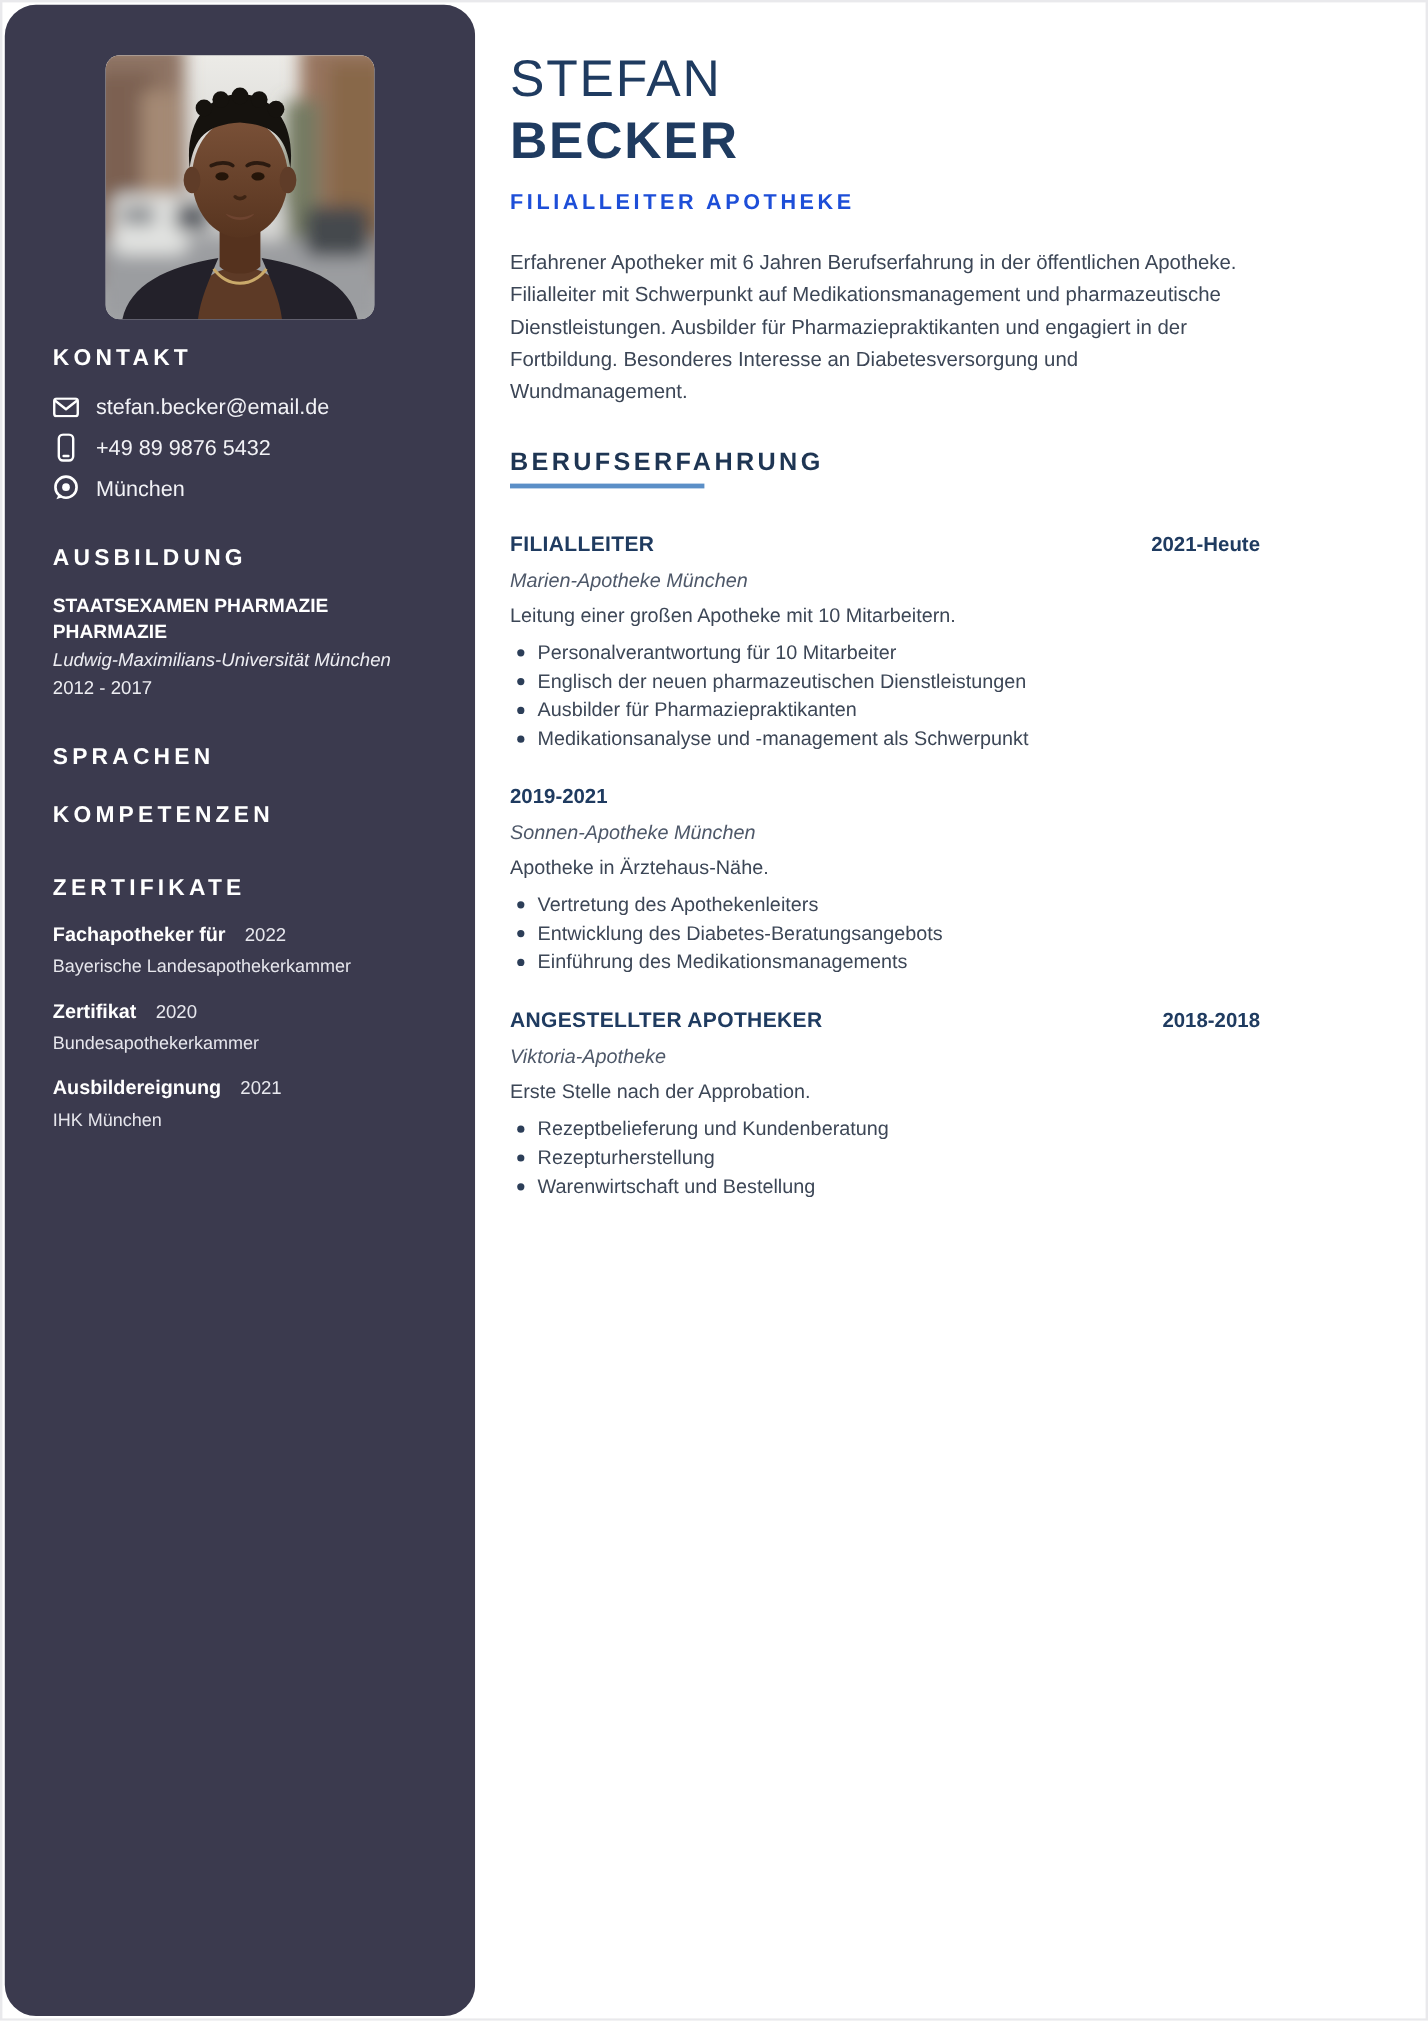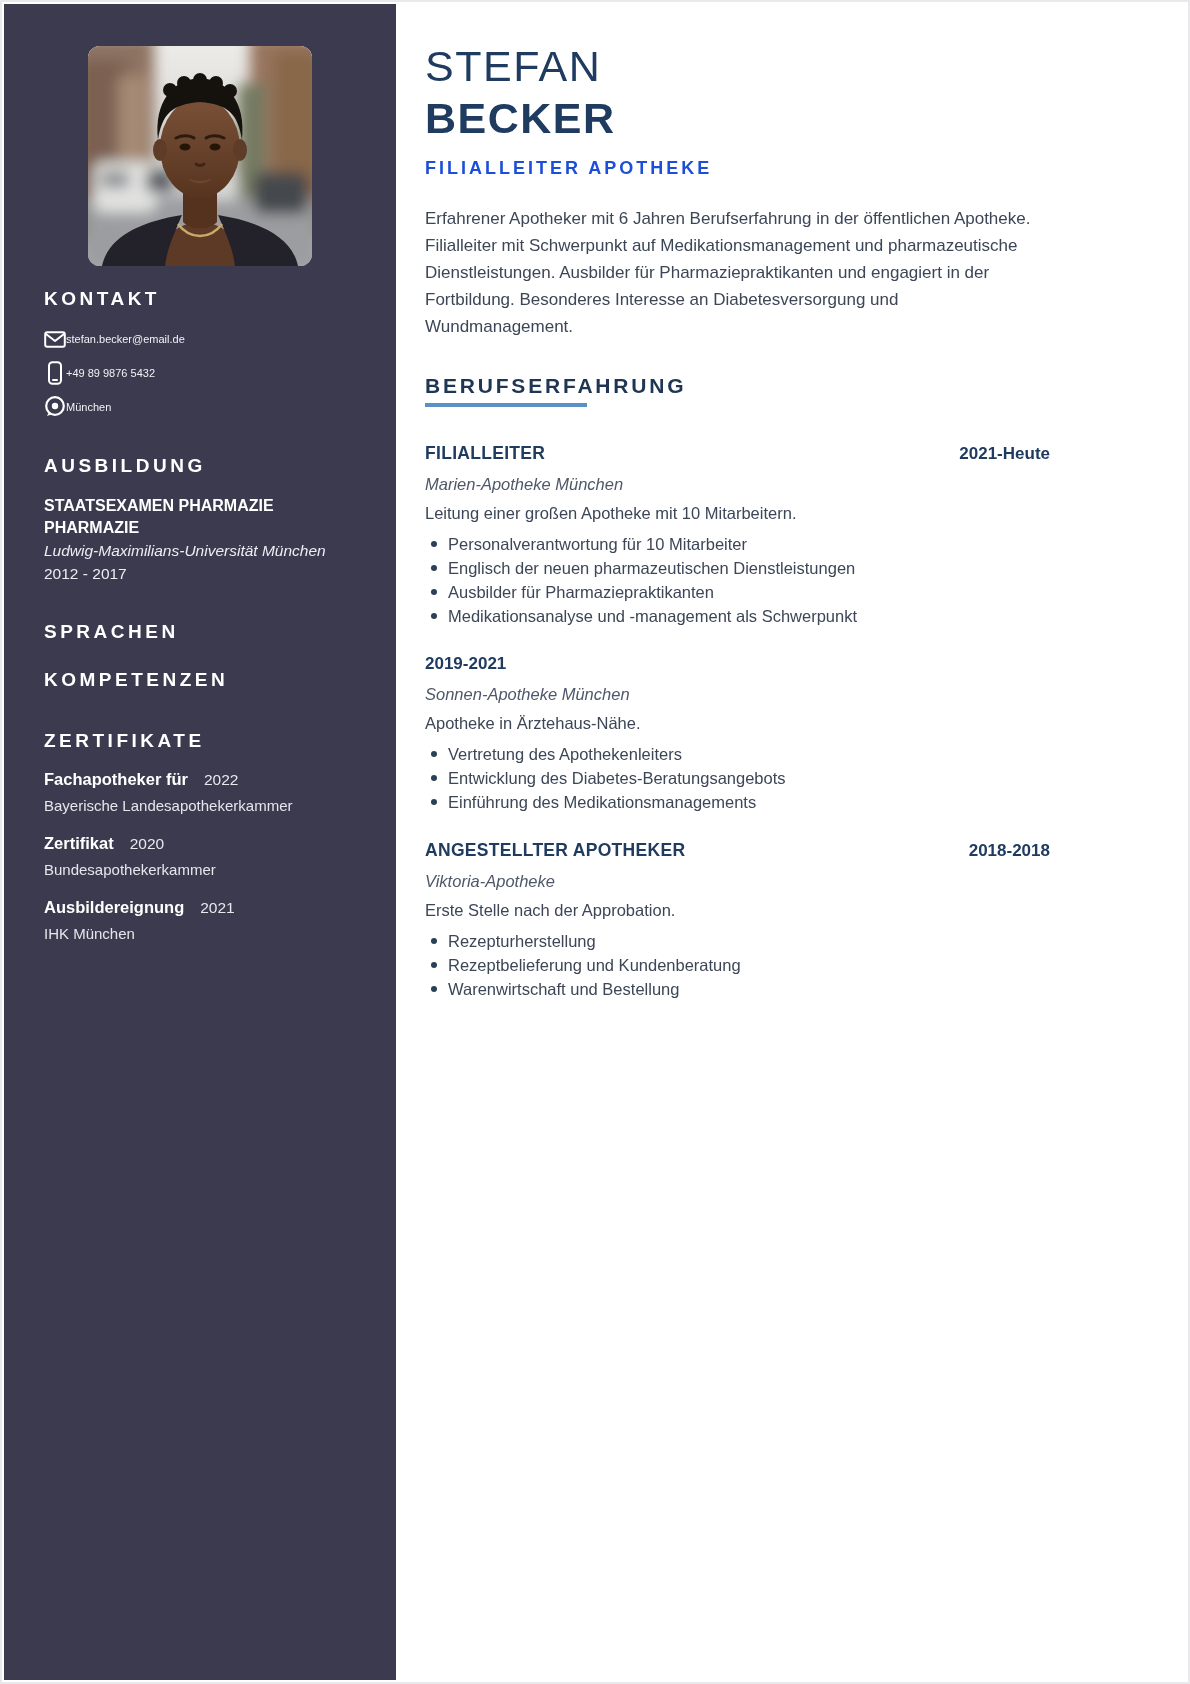--- a/index.html
+++ b/index.html
@@ -19,20 +19,21 @@
   }
 
   
   .sidebar {
     position: absolute;
     left: 2px; top: 2px; bottom: 2px;
     width: 392px;
     background: #3b3a4e;
     color: #efeff3;
     overflow: hidden;
+    border-radius: 26px;
   }
   .sidebar-inner { padding-top: 42px; }
   .photo {
     width: 224px; height: 220px;
     margin: 0 auto;
     border-radius: 12px;
     overflow: hidden;
     background: #c9c9c7;
   }
   .photo svg { display: block; }
@@ -53,21 +54,21 @@
   .h-zertifikate { margin-top: 39px; }
 
   .contact-list { margin-top: 17px; }
   .contact-row {
     display: flex;
     align-items: center;
     height: 24px;
     margin-bottom: 10px;
   }
   .contact-row .cicon { width: 22px; height: 24px; flex: 0 0 22px; display: flex; align-items: center; }
-  .contact-row .ctext { font-size: 11px; color: #f2f2f6; }
+  .contact-row .ctext { margin-left: 14px; font-size: 18px; color: #f2f2f6; }
 
   .edu { margin-top: 18px; }
   .edu-degree { font-size: 16px; font-weight: 700; line-height: 21.5px; color: #ffffff; }
   .edu-school { font-style: italic; font-size: 15.5px; line-height: 19.5px; margin-top: 3px; color: #ededf2; }
   .edu-dates  { font-size: 15.5px; line-height: 19.5px; margin-top: 3px; color: #ededf2; }
 
   .lang-list { margin-top: 17px; }
   .lang-item { font-size: 16.5px; line-height: 26px; color: #f2f2f6; }
 
   .cert-list { margin-top: 17px; }
@@ -334,21 +335,21 @@
       </section>
 
       <section class="job">
         <div class="job-head">
           <span class="job-title">ANGESTELLTER APOTHEKER</span>
           <span class="job-dates">2018-2018</span>
         </div>
         <div class="job-company">Viktoria-Apotheke</div>
         <div class="job-desc">Erste Stelle nach der Approbation.</div>
         <ul class="job-bullets">
+          <li>Rezeptbelieferung und Kundenberatung</li>
           <li>Rezepturherstellung</li>
-          <li>Rezeptbelieferung und Kundenberatung</li>
           <li>Warenwirtschaft und Bestellung</li>
         </ul>
       </section>
 
     </div>
   </main>
 </div>
 
 </body></html>

